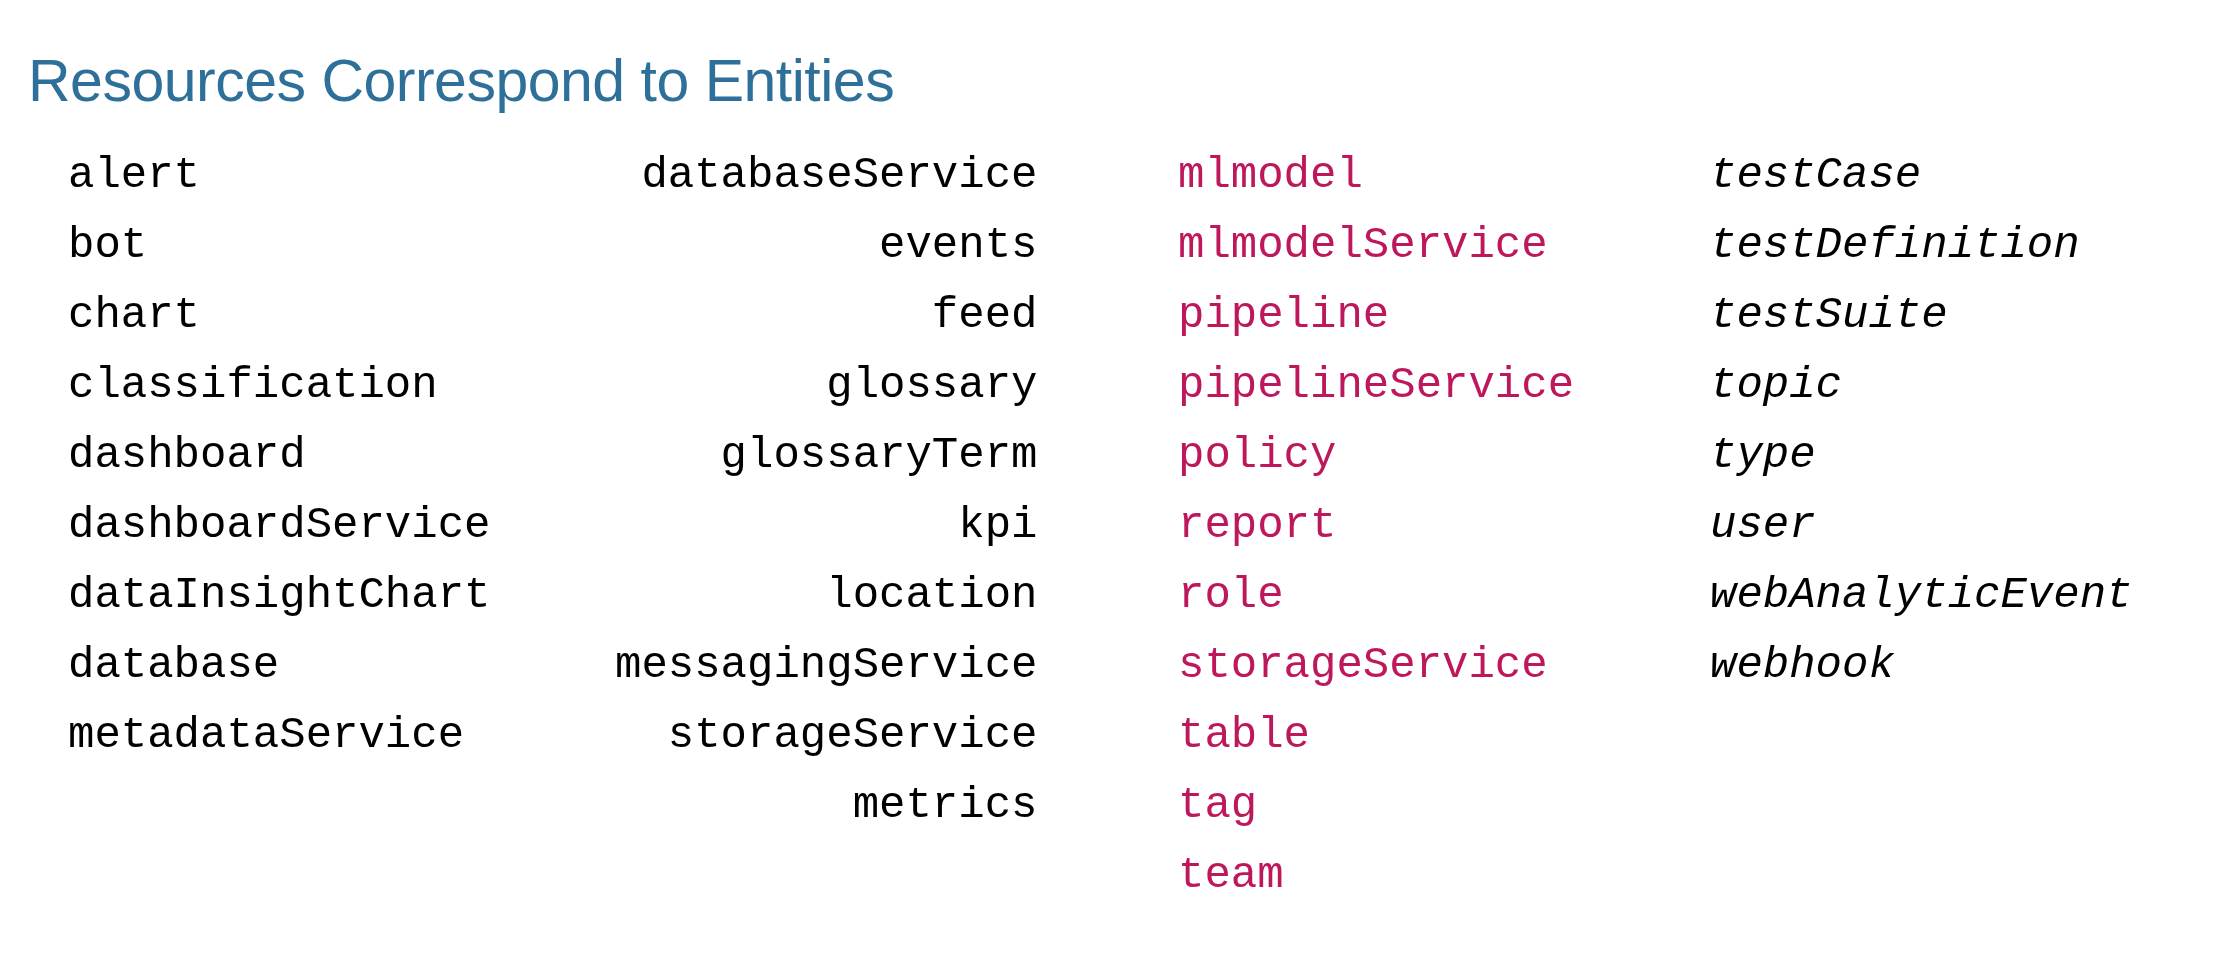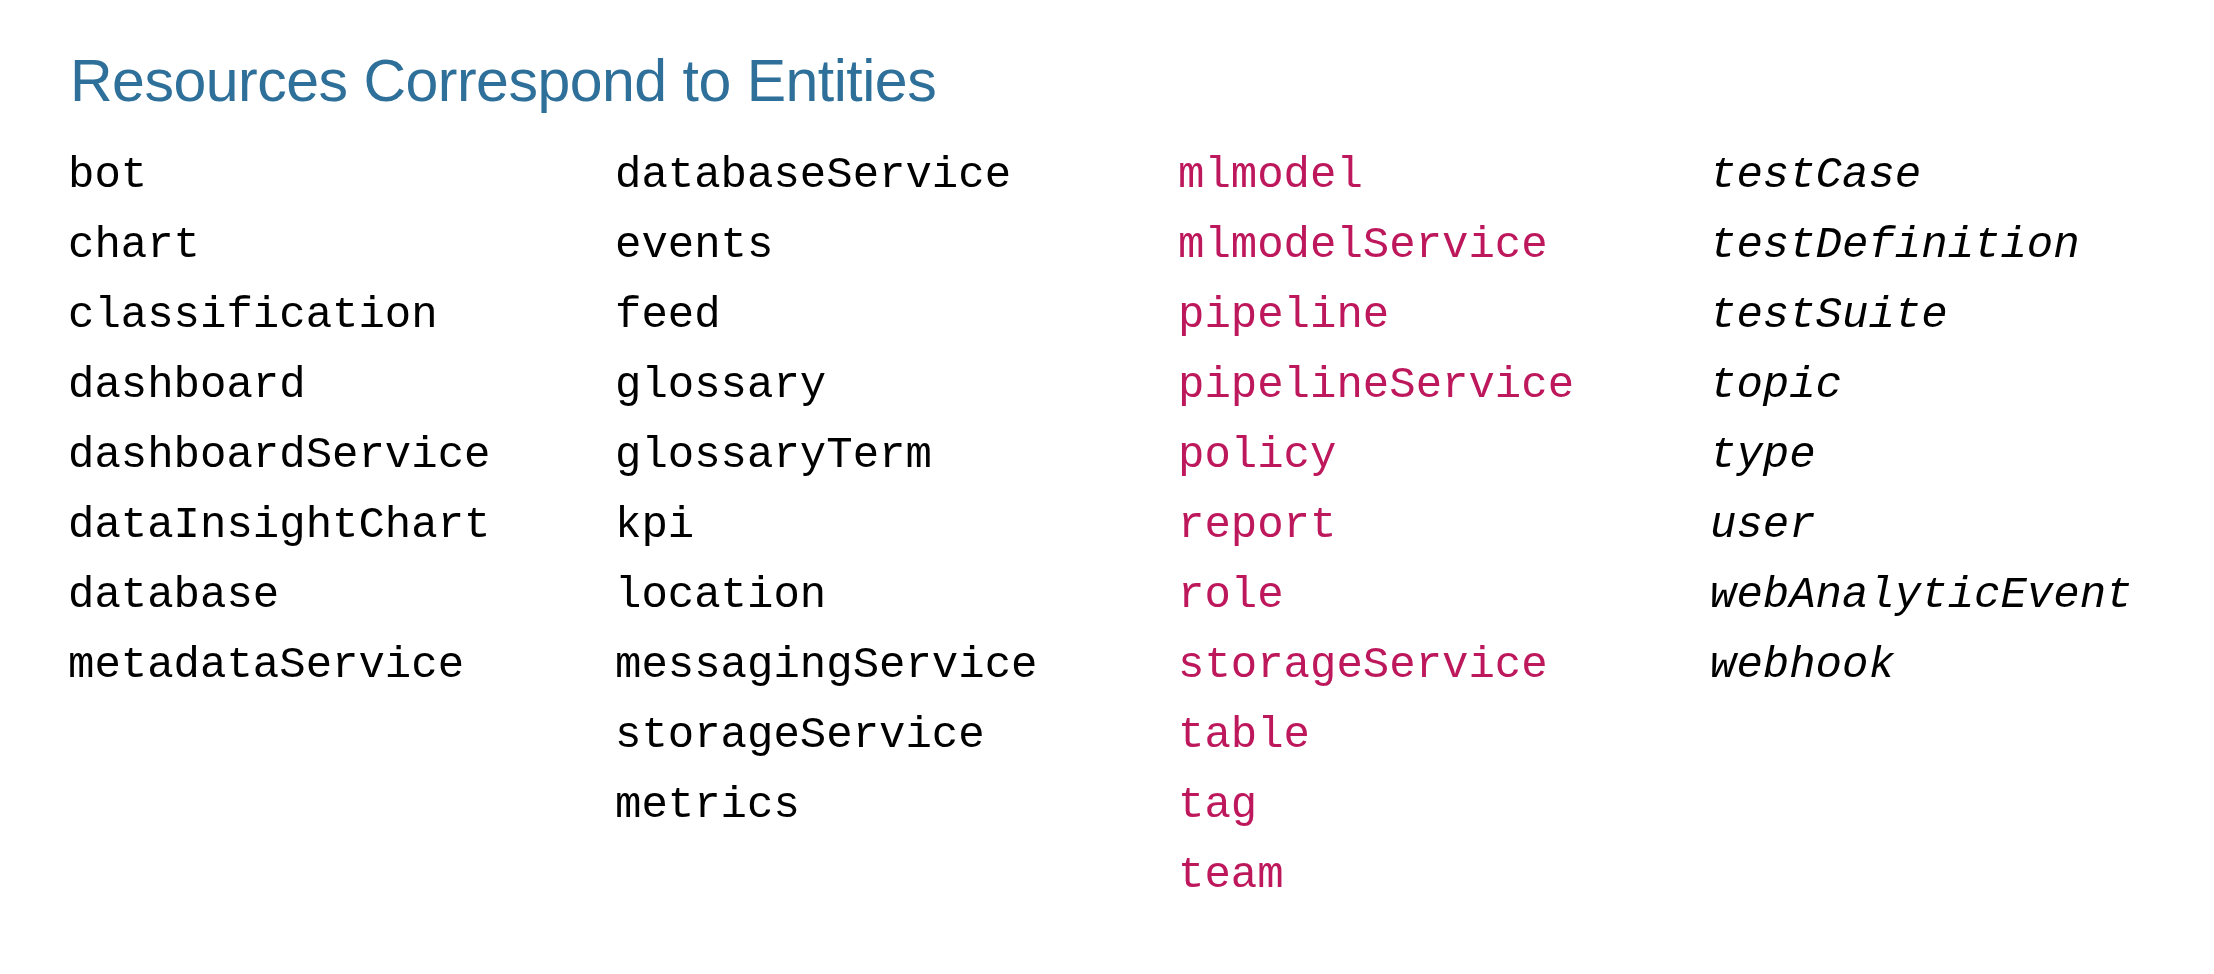--- a/index.html
+++ b/index.html
@@ -26,59 +26,59 @@
     position: absolute;
     left: 28px;
     top: 8px;
     font-family: "Liberation Sans", sans-serif;
     font-size: 59px;
     font-weight: 400;
     letter-spacing: -0.5px;
     color: #2e7099;
     line-height: 1.15;
     white-space: nowrap;
-    margin-left: 42px;
   }
   .entity-columns {
     position: absolute;
     left: 0;
     top: 140px;
     width: 2214px;
     display: block;
   }
   .entity-column {
     position: absolute;
     top: 0;
     font-family: "Liberation Mono", "DejaVu Sans Mono", monospace;
     font-size: 44px;
     font-weight: 400;
     color: #000000;
     line-height: 70px;
     white-space: nowrap;
   }
   .entity-column.col-0 { left: 68px;  }
-  .entity-column.col-1 { left: 615px; }
+  .entity-column.col-1 { left: 615px; text-align: right; }
   .entity-column.col-2 { left: 1178px;}
   .entity-column.col-3 { left: 1710px;}
   .entity-item {
     display: block;
     height: 70px;
     line-height: 70px;
     white-space: nowrap;
   }
 </style>
 </head>
 <body style="background: rgb(255, 255, 255);">
 
 <div class="slide" style="background: rgb(255, 255, 255);">
 
   <h1 class="slide-title" style="color: rgb(46, 112, 153);">Resources Correspond to Entities</h1>
 
   <div class="entity-columns">
     <div class="entity-column col-0" style="color: rgb(0, 0, 0);">
+        <span class="entity-item">alert</span>
         <span class="entity-item">bot</span>
         <span class="entity-item">chart</span>
         <span class="entity-item">classification</span>
         <span class="entity-item">dashboard</span>
         <span class="entity-item">dashboardService</span>
         <span class="entity-item">dataInsightChart</span>
         <span class="entity-item">database</span>
         <span class="entity-item">metadataService</span>
       </div>
     <div class="entity-column col-1" style="color: rgb(0, 0, 0);">

